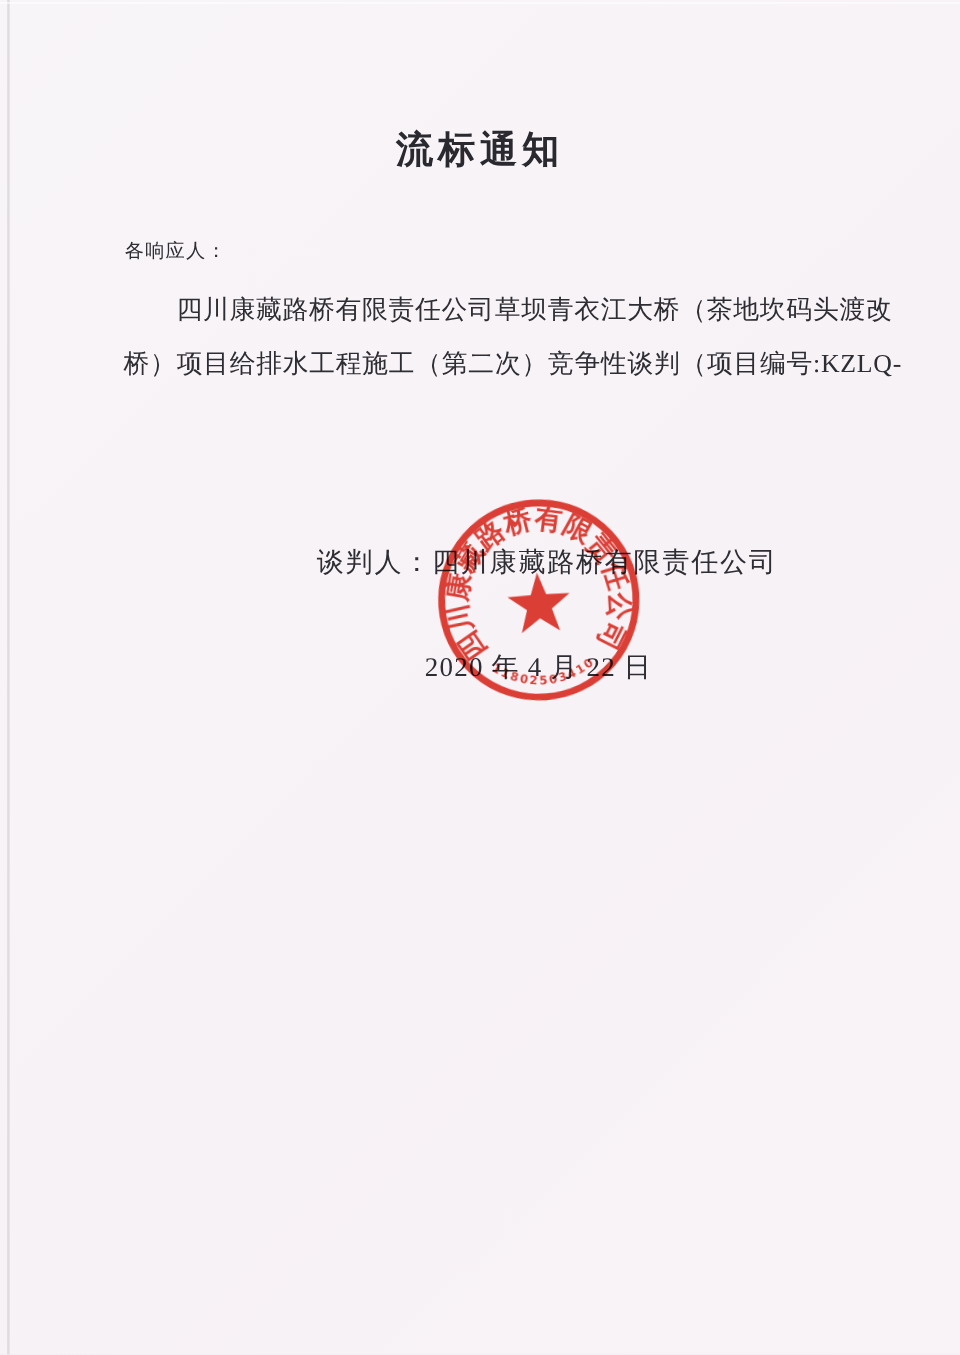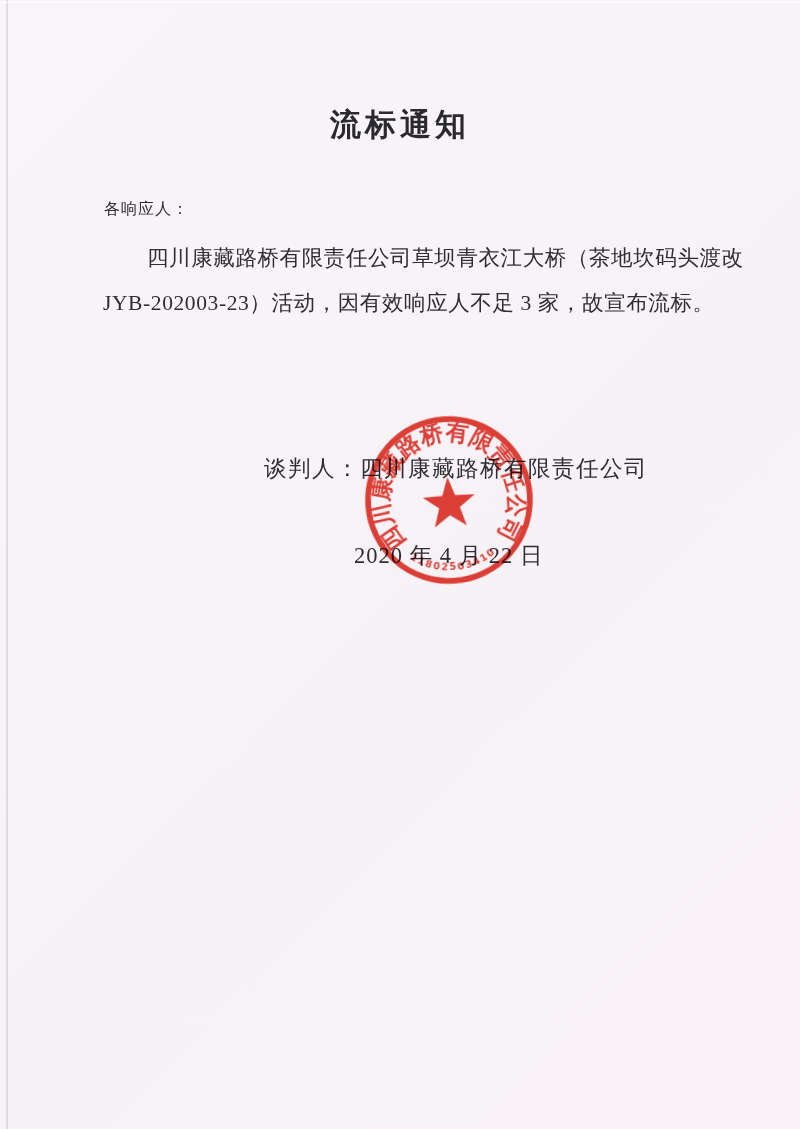--- a/index.html
+++ b/index.html
@@ -117,21 +117,21 @@
 
   <div class="scan-edge-left"></div>
   <div class="scan-edge-top"></div>
 
   <h1 class="doc-title">流标通知</h1>
 
   <div class="salutation">各响应人：</div>
 
   <div class="doc-body">
     <div class="body-line indent">四川康藏路桥有限责任公司草坝青衣江大桥（茶地坎码头渡改</div>
-    <div class="body-line">JYB-202003-23）活动，因有效响应人不足 3 家，故宣布流标。</div>
+    <div class="body-line">桥）项目给排水工程施工（第二次）竞争性谈判（项目编号:KZLQ-</div>
   </div>
 
   <div class="signature">
     <span>谈判人：</span><span>四川康藏路桥有限责任公司</span>
   </div>
 
   <div class="date-line">2020 年 4 月 22 日</div>
 
   <svg class="stamp" viewBox="0 0 200 200" aria-hidden="true">
     <defs>

